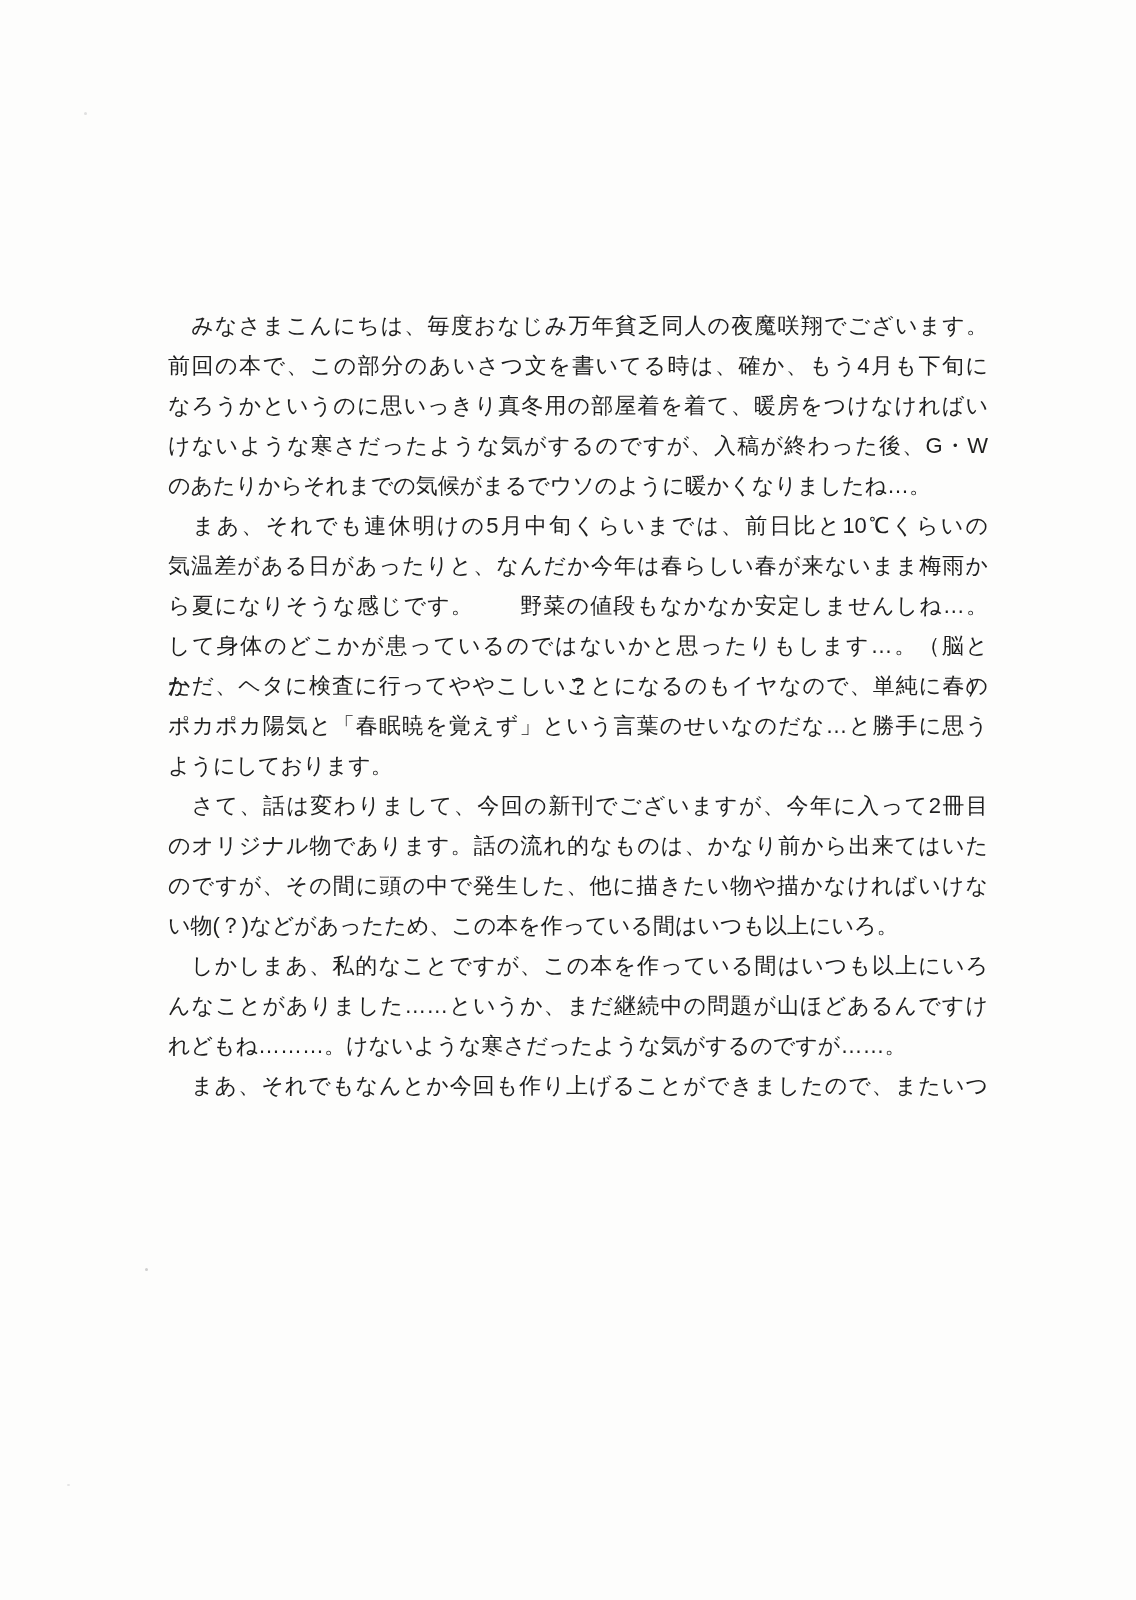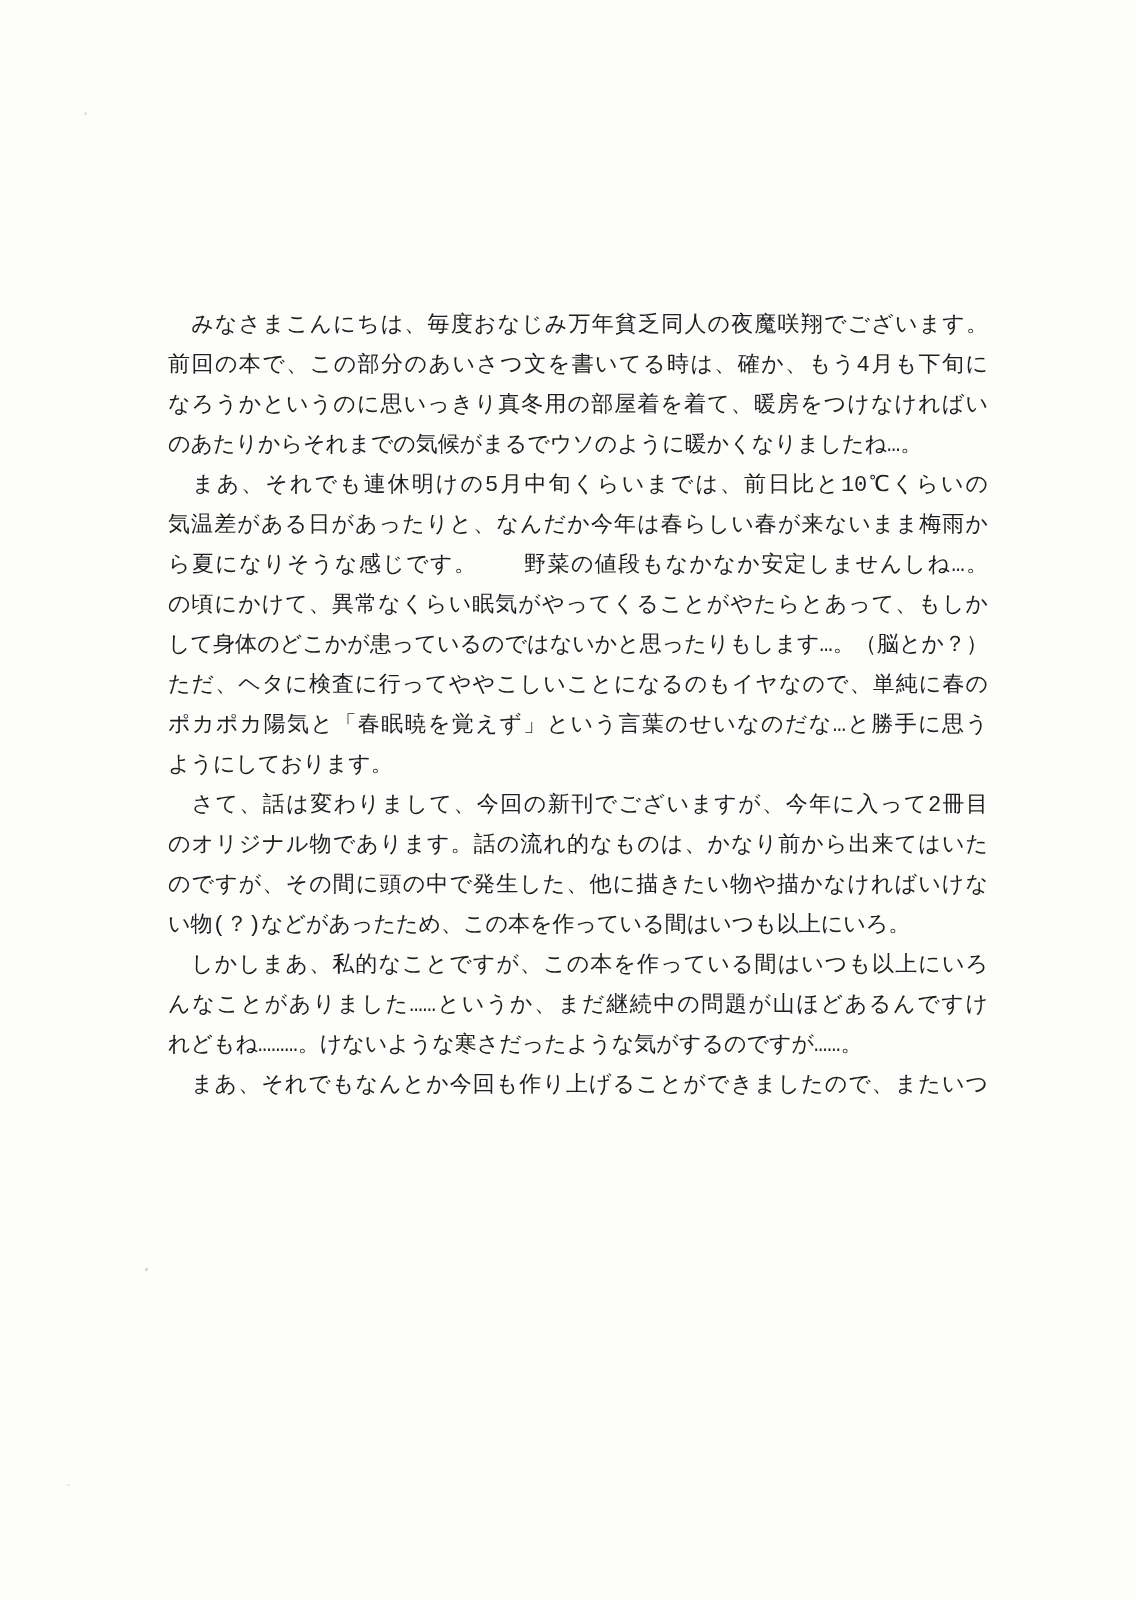--- a/index.html
+++ b/index.html
@@ -12,21 +12,21 @@
     width: 1136px;
     height: 1600px;
     background: #fdfdfc;
     overflow: hidden;
   }
   .text-block {
     position: absolute;
     left: 168px;
     top: 306px;
     width: 820px;
-    font-family: Liberation Mono, monospace;
+    font-family: Liberation Sans, sans-serif;
     font-size: 22px;
     color: #1e1e1e;
     -webkit-font-smoothing: antialiased;
   }
   .line {
     height: 40px;
     line-height: 40px;
     overflow: visible;
   }
   
@@ -49,25 +49,25 @@
   .s3 { left: 67px;  top: 1484px; width: 3px; height: 2px; background: #e4e4e4; }
 </style>
 </head>
 <body>
 
 <div class="page">
   <div class="text-block">
     <div class="line full">　みなさまこんにちは、毎度おなじみ万年貧乏同人の夜魔咲翔でございます。</div>
     <div class="line full">前回の本で、この部分のあいさつ文を書いてる時は、確か、もう4月も下旬に</div>
     <div class="line full">なろうかというのに思いっきり真冬用の部屋着を着て、暖房をつけなければい</div>
+    <div class="line full">けないような寒さだったような気がするのですが、入稿が終わった後、G・W</div>
     <div class="line end">のあたりからそれまでの気候がまるでウソのように暖かくなりましたね…。</div>
     <div class="line full">　まあ、それでも連休明けの5月中旬くらいまでは、前日比と10℃くらいの</div>
     <div class="line full">気温差がある日があったりと、なんだか今年は春らしい春が来ないまま梅雨か</div>
     <div class="line full">ら夏になりそうな感じです。　　野菜の値段もなかなか安定しませんしね…。</div>
-    <div class="line full">の頃にかけて、異常なくらい眠気がやってくることがやたらとあって、もしか</div>
     <div class="line full">して身体のどこかが患っているのではないかと思ったりもします…。（脳とか？）</div>
     <div class="line full">ただ、ヘタに検査に行ってややこしいことになるのもイヤなので、単純に春の</div>
     <div class="line full">ポカポカ陽気と「春眠暁を覚えず」という言葉のせいなのだな…と勝手に思う</div>
     <div class="line end">ようにしております。</div>
     <div class="line full">　さて、話は変わりまして、今回の新刊でございますが、今年に入って2冊目</div>
     <div class="line full">のオリジナル物であります。話の流れ的なものは、かなり前から出来てはいた</div>
     <div class="line full">のですが、その間に頭の中で発生した、他に描きたい物や描かなければいけな</div>
     <div class="line end">い物(？)などがあったため、この本を作っている間はいつも以上にいろ。</div>
     <div class="line full">　しかしまあ、私的なことですが、この本を作っている間はいつも以上にいろ</div>
     <div class="line full">んなことがありました……というか、まだ継続中の問題が山ほどあるんですけ</div>

